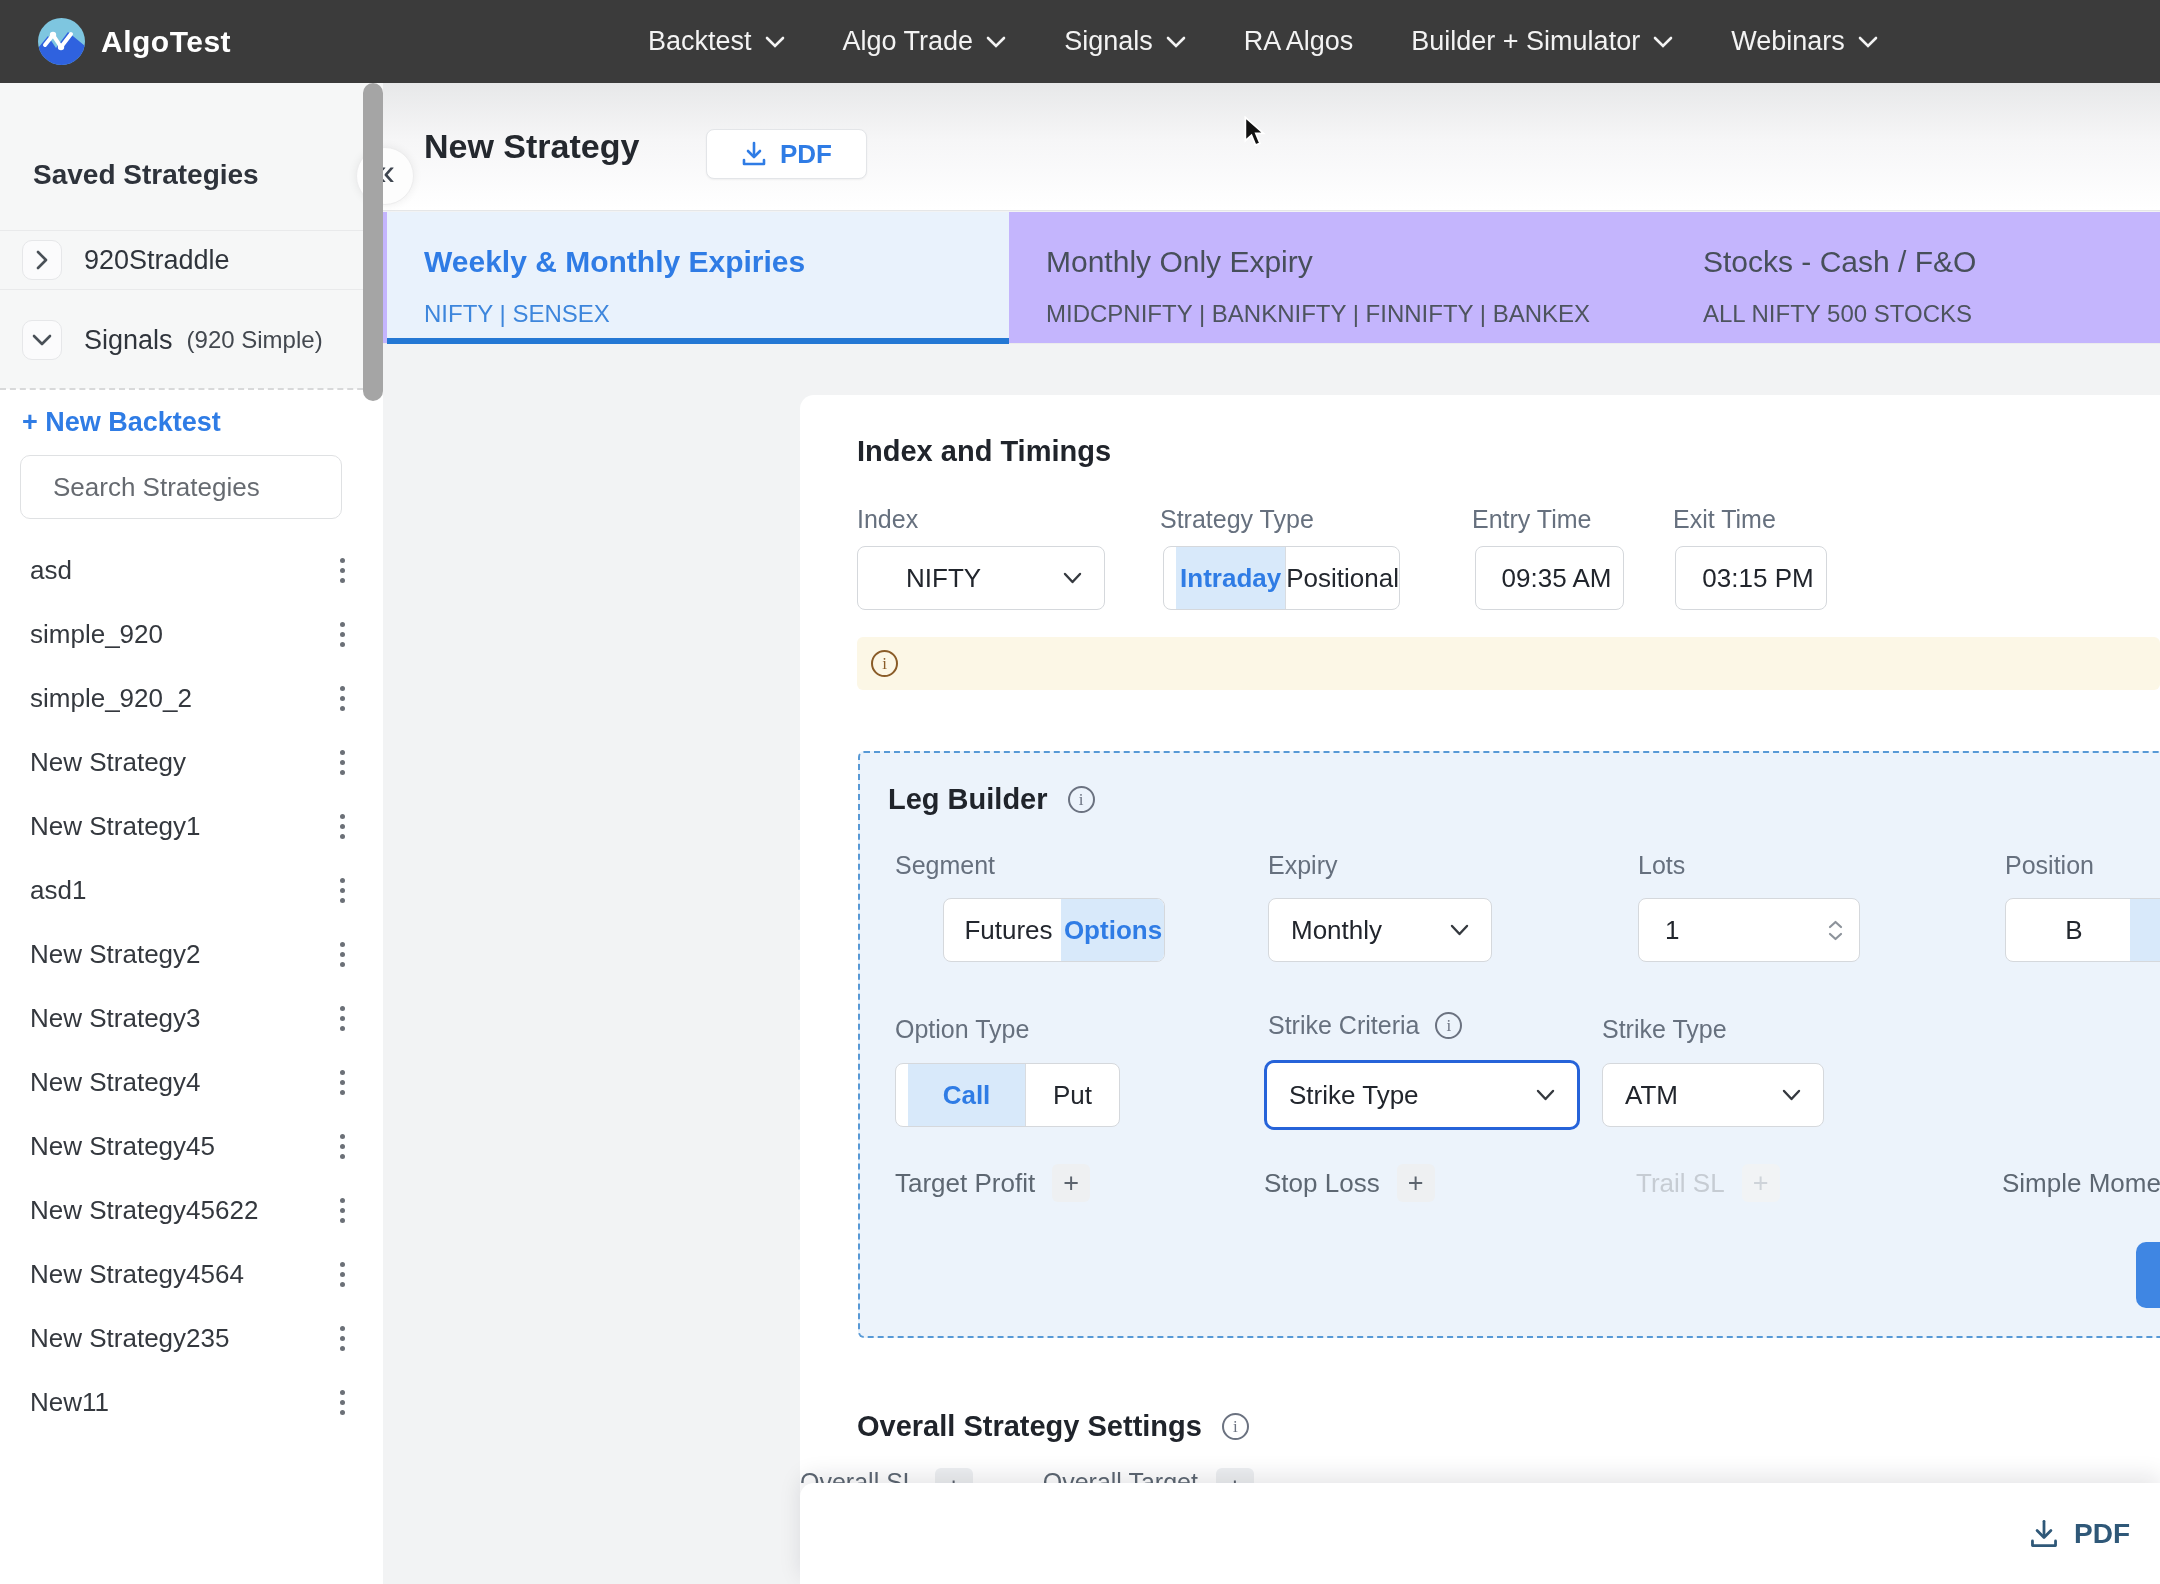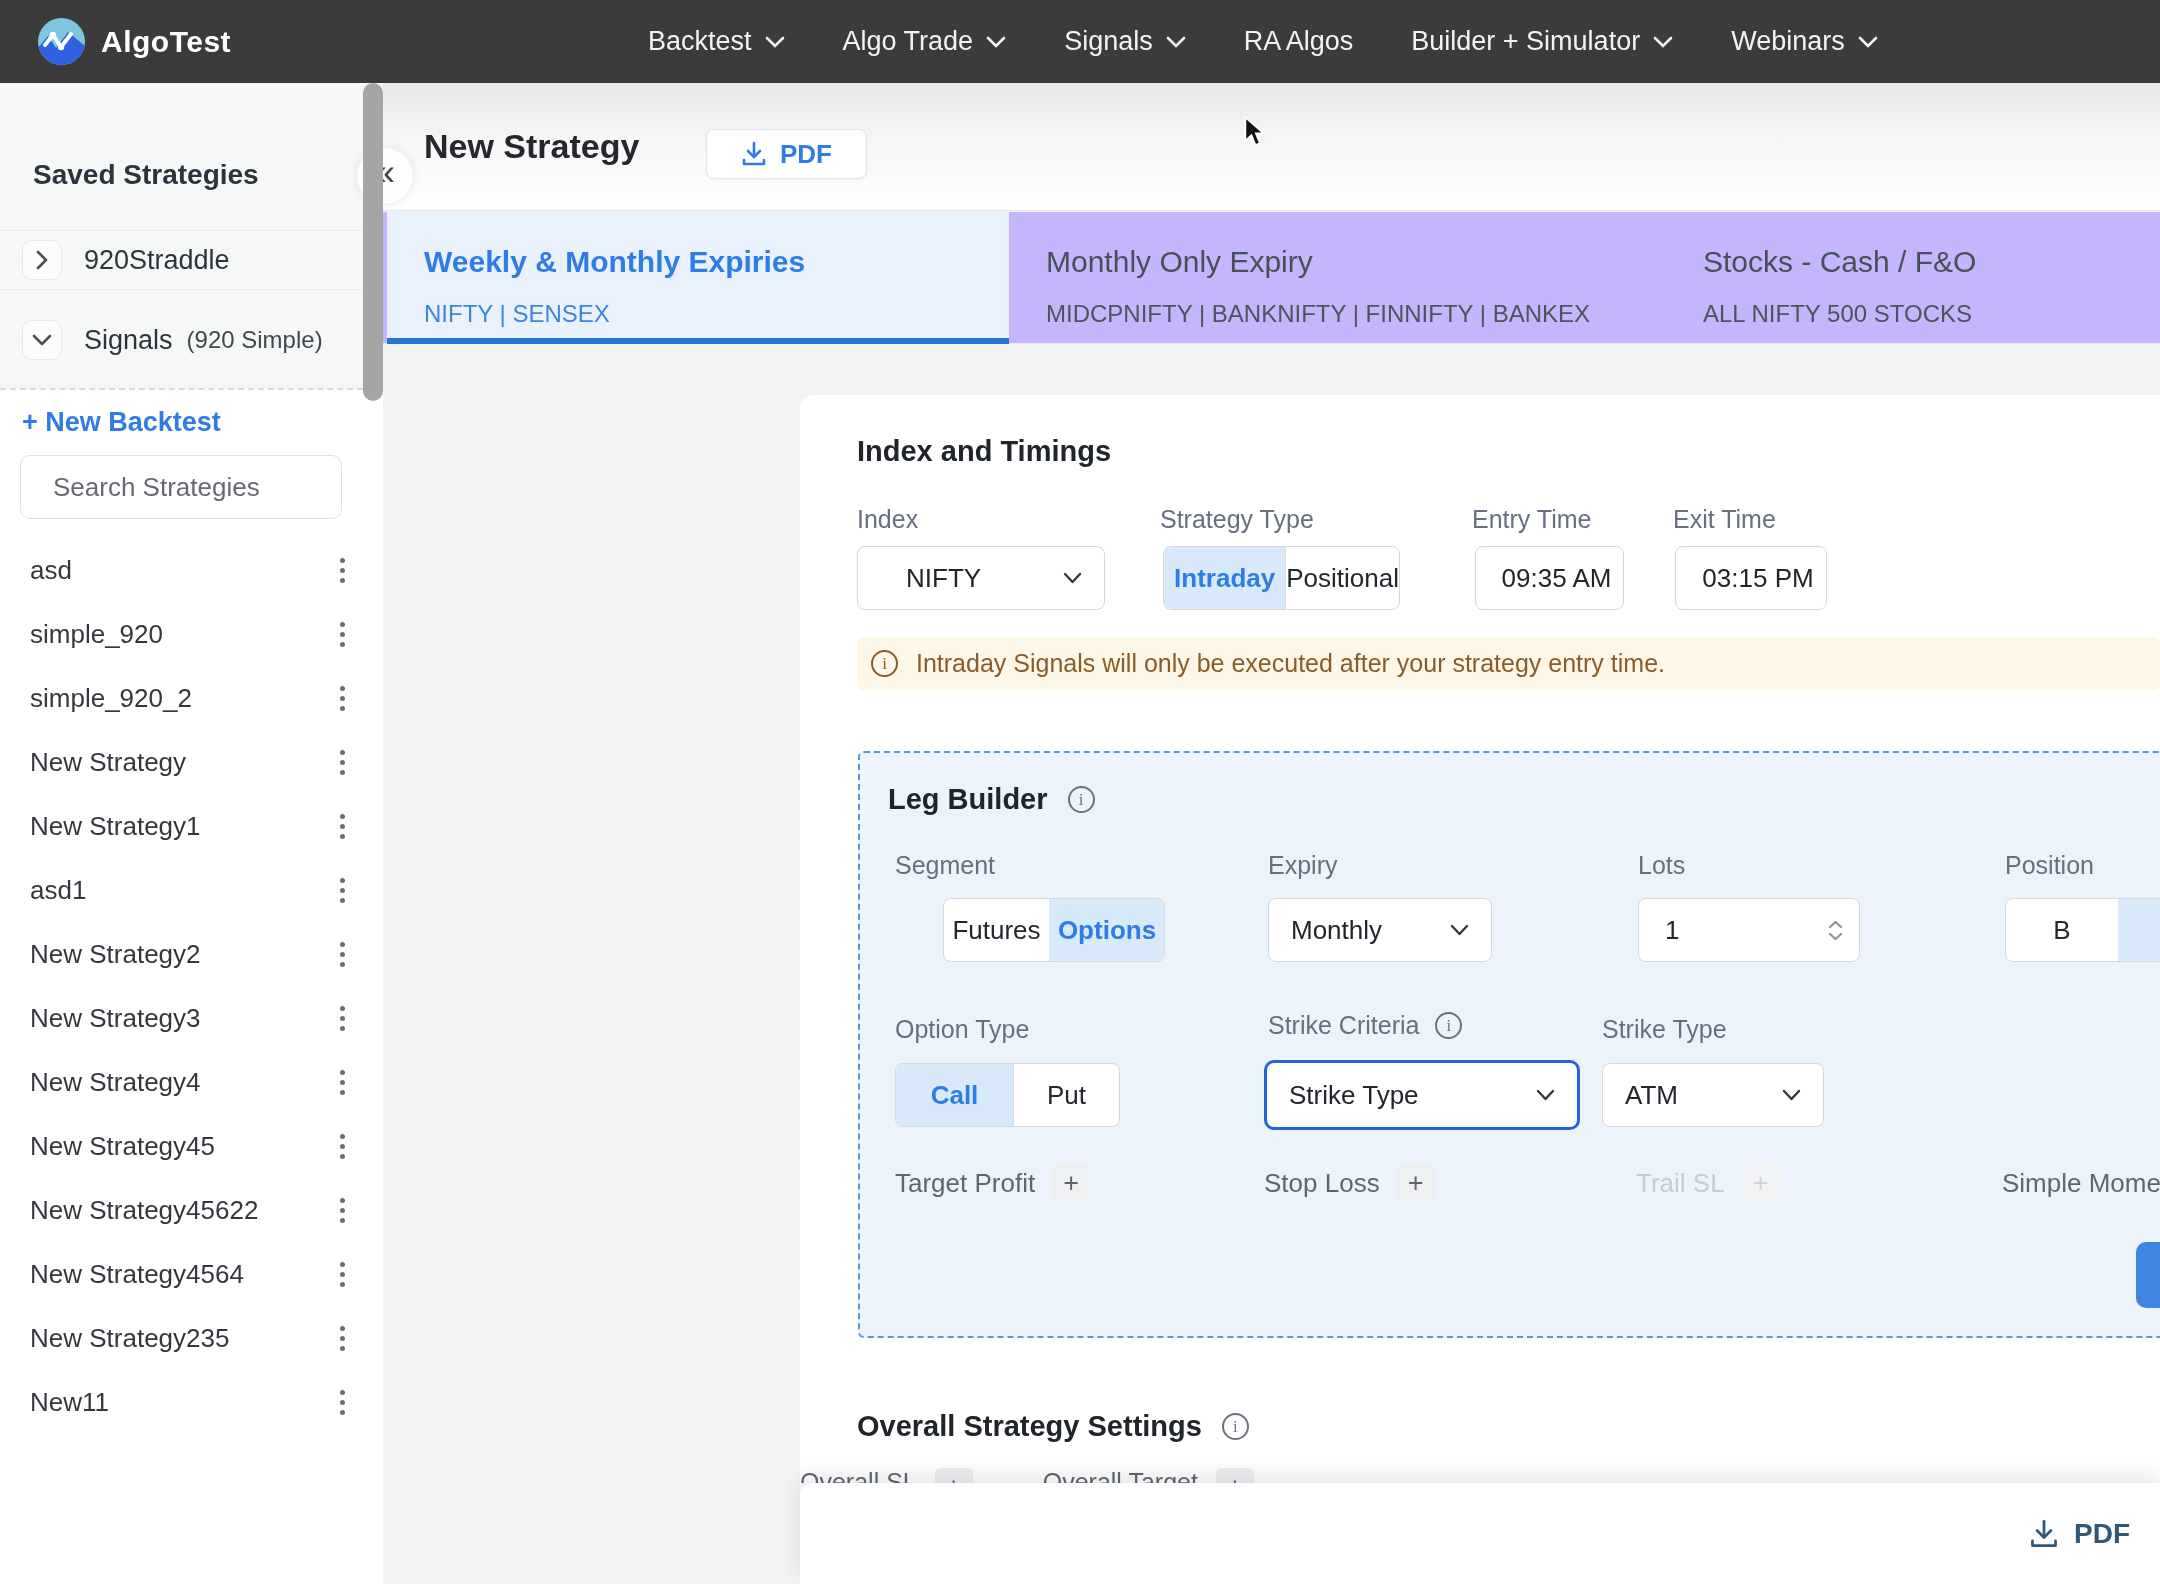--- a/index.html
+++ b/index.html
@@ -68,21 +68,21 @@
   .tab-1 .tab-title{color:var(--accent);font-weight:700;}
   .tab-1 .tab-sub{color:#3d86dc;}
 
   .card{position:absolute;left:417px;top:312px;width:1360px;height:1189px;background:#fff;border-top-left-radius:14px;}
   .section-title{font-size:29px;font-weight:600;color:#20242b;}
   .fld-label{font-size:25px;color:#66707e;white-space:nowrap;}
   .ctl{background:#fff;border:1px solid #d5d8dc;border-radius:8px;height:64px;display:flex;align-items:center;}
   .select{justify-content:space-between;padding:0 22px;cursor:pointer;}
   .select .val{font-size:26px;color:#21252c;}
   .timebox{justify-content:center;font-size:26px;color:#21252c;cursor:pointer;padding-left:14px;}
-  .toggle{display:flex;border:1px solid #d5d8dc;border-radius:8px;height:64px;overflow:hidden;background:#fff;}
+  .toggle{display:flex;border:1px solid #d5d8dc;border-radius:8px;height:64px;overflow:hidden;background:#fff;padding-left:12px;}
   .seg{display:flex;align-items:center;justify-content:center;font-size:26px;color:#23272e;cursor:pointer;height:100%;}
   .seg + .seg{border-left:1px solid #d9dce0;}
   .seg.on{background:var(--accent-soft);color:var(--accent);font-weight:700;border-left-color:transparent;}
 
   .warn{position:absolute;left:57px;top:242px;width:1303px;height:53px;background:var(--warn-bg);border-radius:6px;
         display:flex;align-items:center;gap:18px;padding:0 14px;}
   .warn .txt{font-size:25px;color:var(--warn-text);}
 
   .info{display:inline-flex;width:27px;height:27px;border:2px solid currentColor;border-radius:50%;
         align-items:center;justify-content:center;color:#6b7280;flex:none;}
@@ -386,21 +386,20 @@
       <div class="toggle abs" style="left:363px;top:151px;width:237px;">
         <div class="seg on" style="width:122px;">Intraday</div>
         <div class="seg" style="flex:1;">Positional</div>
       </div>
 
       <div class="ctl timebox abs" style="left:675px;top:151px;width:149px;">09:35 AM</div>
       <div class="ctl timebox abs" style="left:875px;top:151px;width:152px;">03:15 PM</div>
 
       <div class="warn">
         <span class="info" style="color:var(--warn-text);"></span>
-        <span class="txt">Intraday Signals will only be executed after your strategy entry time.</span>
       </div>
 
       <div class="leg">
         <div class="abs" style="left:28px;top:30px;display:flex;align-items:center;gap:20px;">
           <span class="section-title">Leg Builder</span>
           <span class="info"></span>
         </div>
 
         <div class="fld-label abs" style="left:35px;top:98px;">Segment</div>
         <div class="fld-label abs" style="left:408px;top:98px;">Expiry</div>

